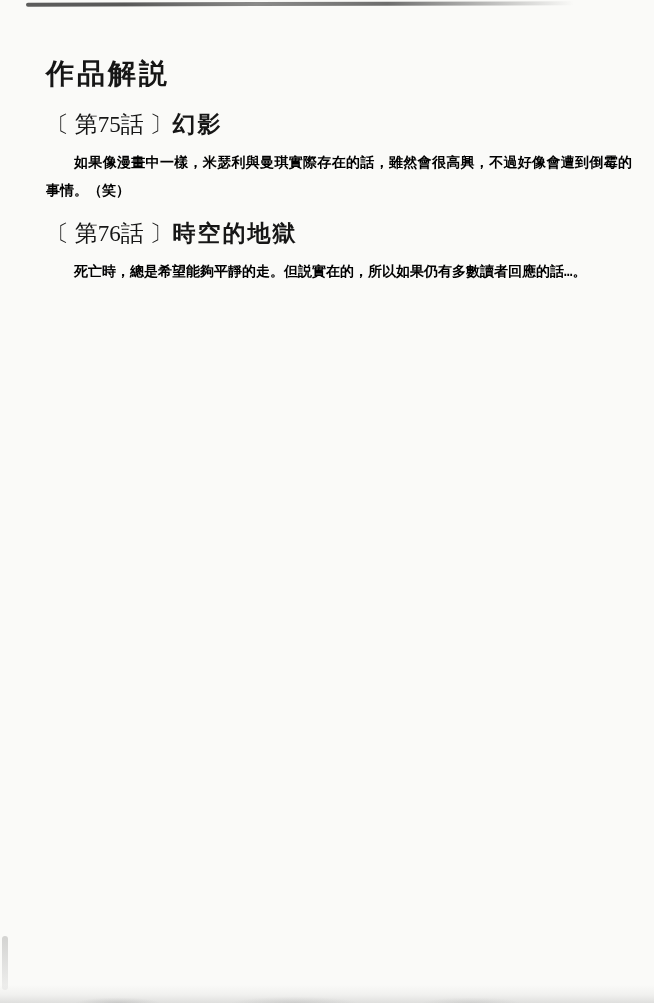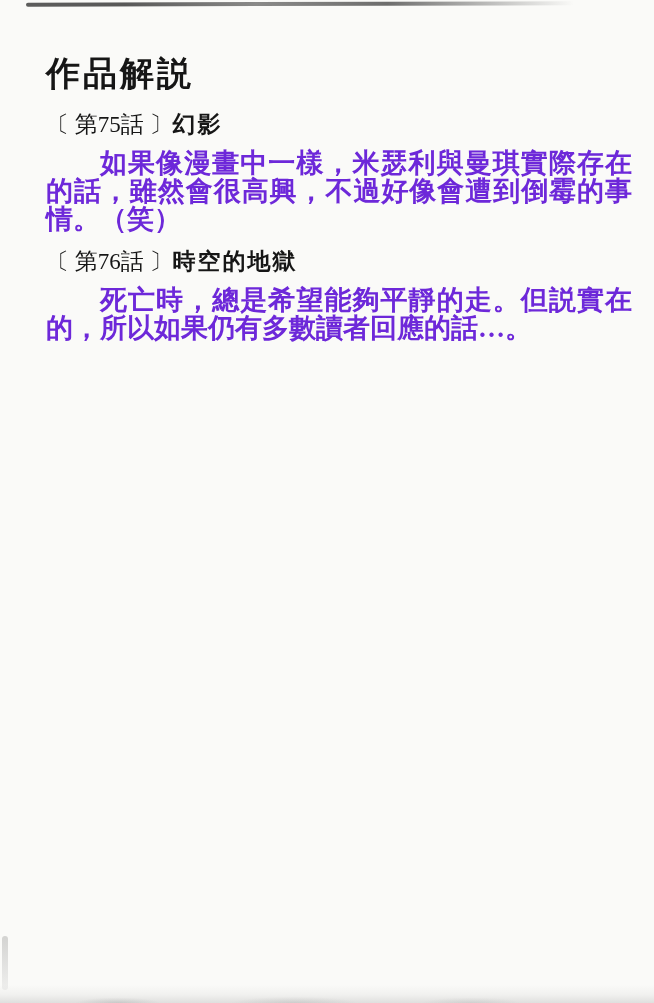--- a/index.html
+++ b/index.html
@@ -57,48 +57,48 @@
     background: linear-gradient(180deg, rgba(110,110,110,0.28), rgba(140,140,140,0.10));
   }
   .content {
     position: absolute;
     top: 52px;
     left: 46px;
     width: 586px;
   }
   .title {
     margin: 0 0 12px 0;
-    font-size: 34px;
+    font-size: 28px;
     line-height: 44px;
     font-weight: 900;
     letter-spacing: 3px;
     font-family: Liberation Serif, serif;
   }
   .section { margin: 0; }
   .heading {
     margin: 14px 0 9px 0;
     font-size: 23px;
     line-height: 30px;
     font-weight: 500;
     font-family: "Liberation Serif", serif;
     white-space: nowrap;
   }
   .heading .ch-title {
     font-weight: 700;
     letter-spacing: 2px;
   }
   .body-text {
     margin: 0;
-    font-size: 27px;
+    font-size: 14px;
     line-height: 28px;
     font-weight: 600;
     text-indent: 2em;
     text-align: justify;
-    font-family: Liberation Serif, serif;
-    color: #6d28d9;
+    font-family: Liberation Mono, monospace;
+    color: #000000;
   }
 </style>
 </head>
 <body>
 
 <div class="page">
 
   <div class="scan-streak-top"></div>
 
   <div class="content">

